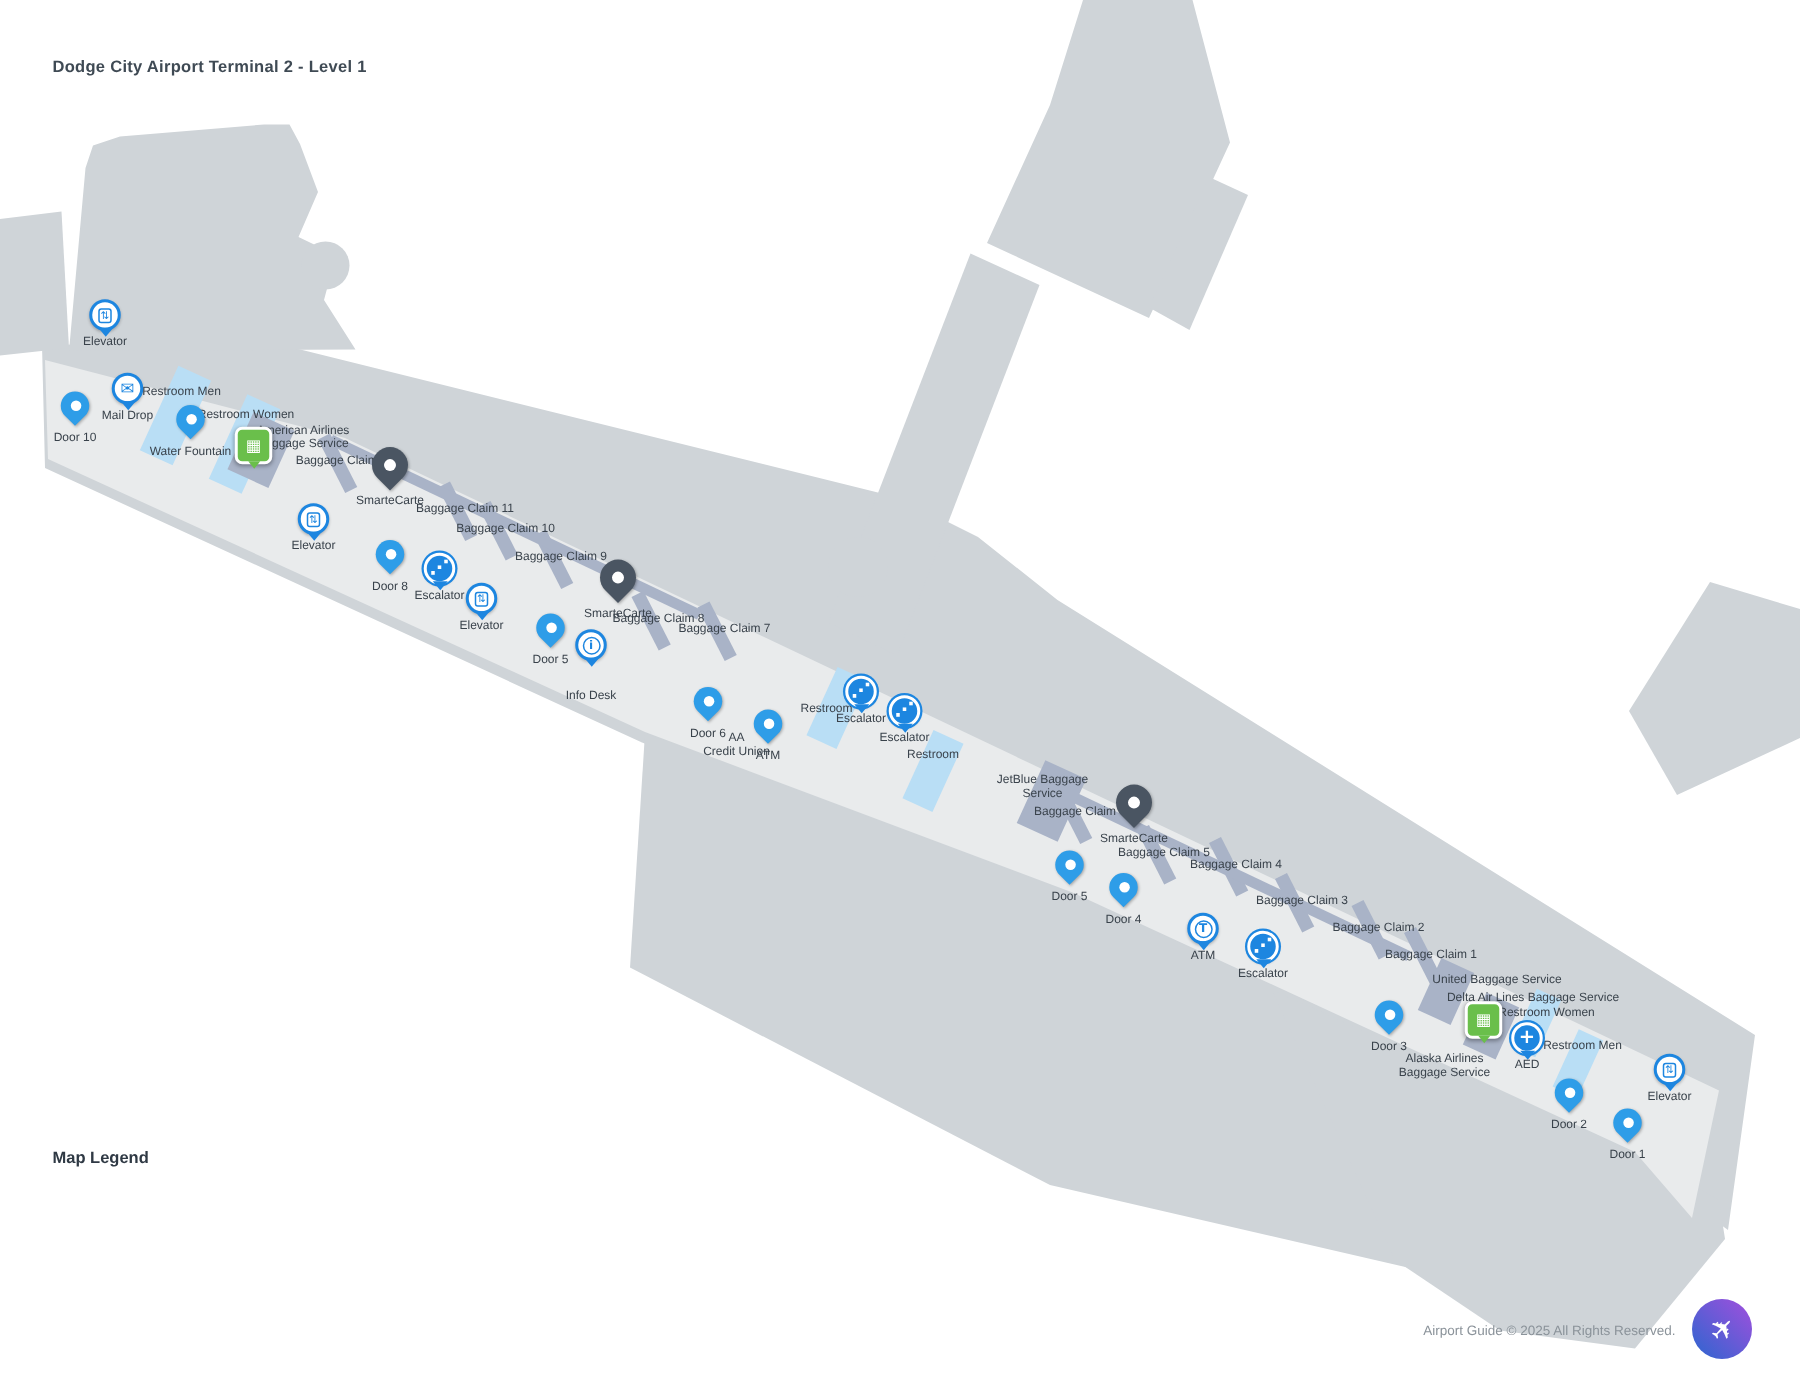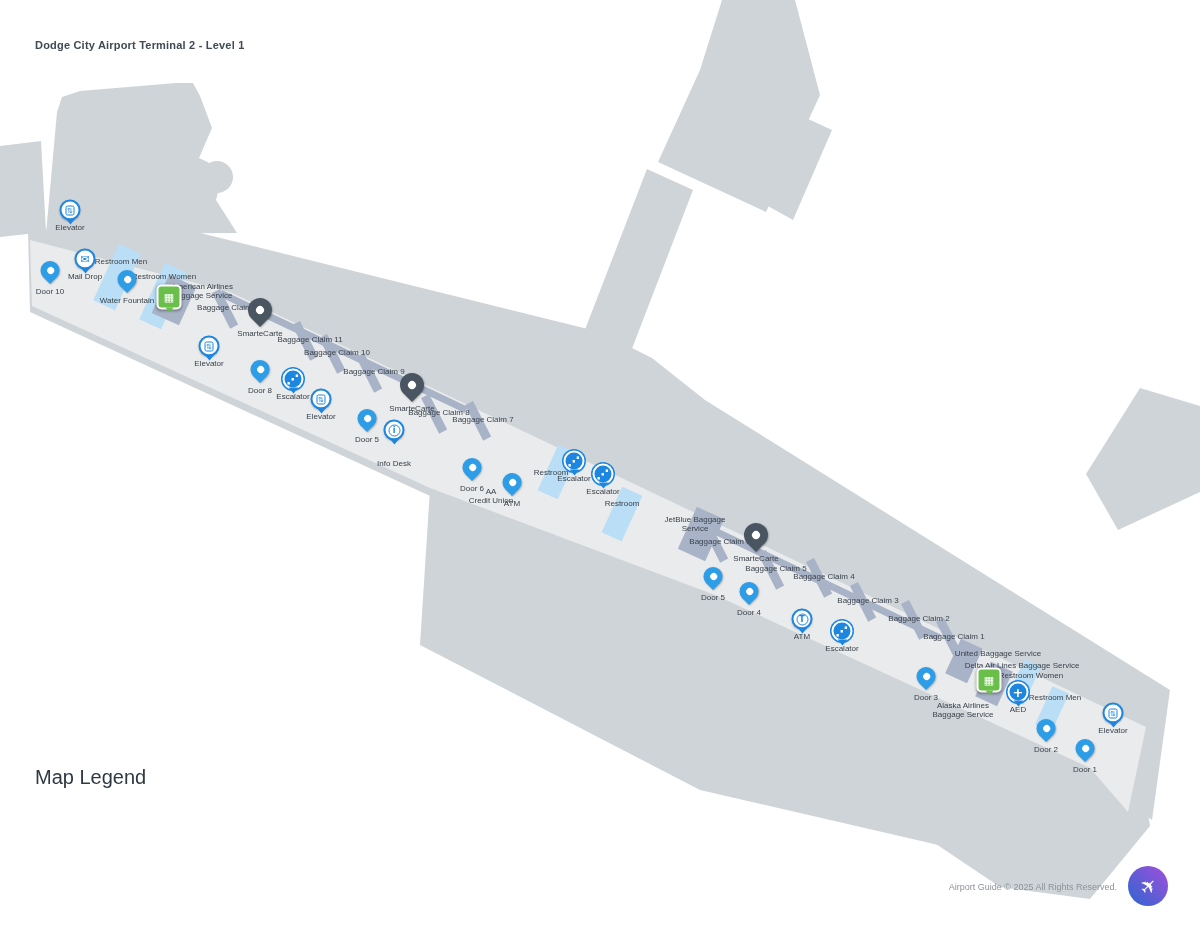--- a/index.html
+++ b/index.html
@@ -66,21 +66,21 @@
     width:21px;height:21px;background:#6abf4b;border:2px solid #fff;border-radius:5px;
     display:flex;align-items:center;justify-content:center;color:#fff;
     box-shadow:0 1px 3px rgba(0,0,0,.35);
   }
   .dine::after{
     content:'';position:absolute;top:100%;left:50%;transform:translateX(-50%);
     border:4px solid transparent;border-top:5px solid #6abf4b;border-bottom:none;
   }
   
   #legend{position:absolute;left:35px;top:766px;z-index:10;}
-  #legend-title{font-size:20px;font-weight:normal;color:#2f3944;margin-bottom:32px;}
+  #legend-title{font-size:11px;font-weight:bold;color:#2f3944;margin-bottom:32px;}
   .legend-item{display:flex;align-items:center;margin-bottom:15px;height:16px;}
   .legend-swatch{width:16px;height:16px;border-radius:50%;margin-right:20px;flex:none;}
   .legend-label{font-size:11px;color:#5a636b;}
   
   #footer-copy{
     position:absolute;right:83px;top:882px;z-index:10;
     font-size:9px;color:#8b939a;
   }
   #brand-logo{
     position:absolute;left:1128px;top:866px;width:40px;height:40px;border-radius:50%;

